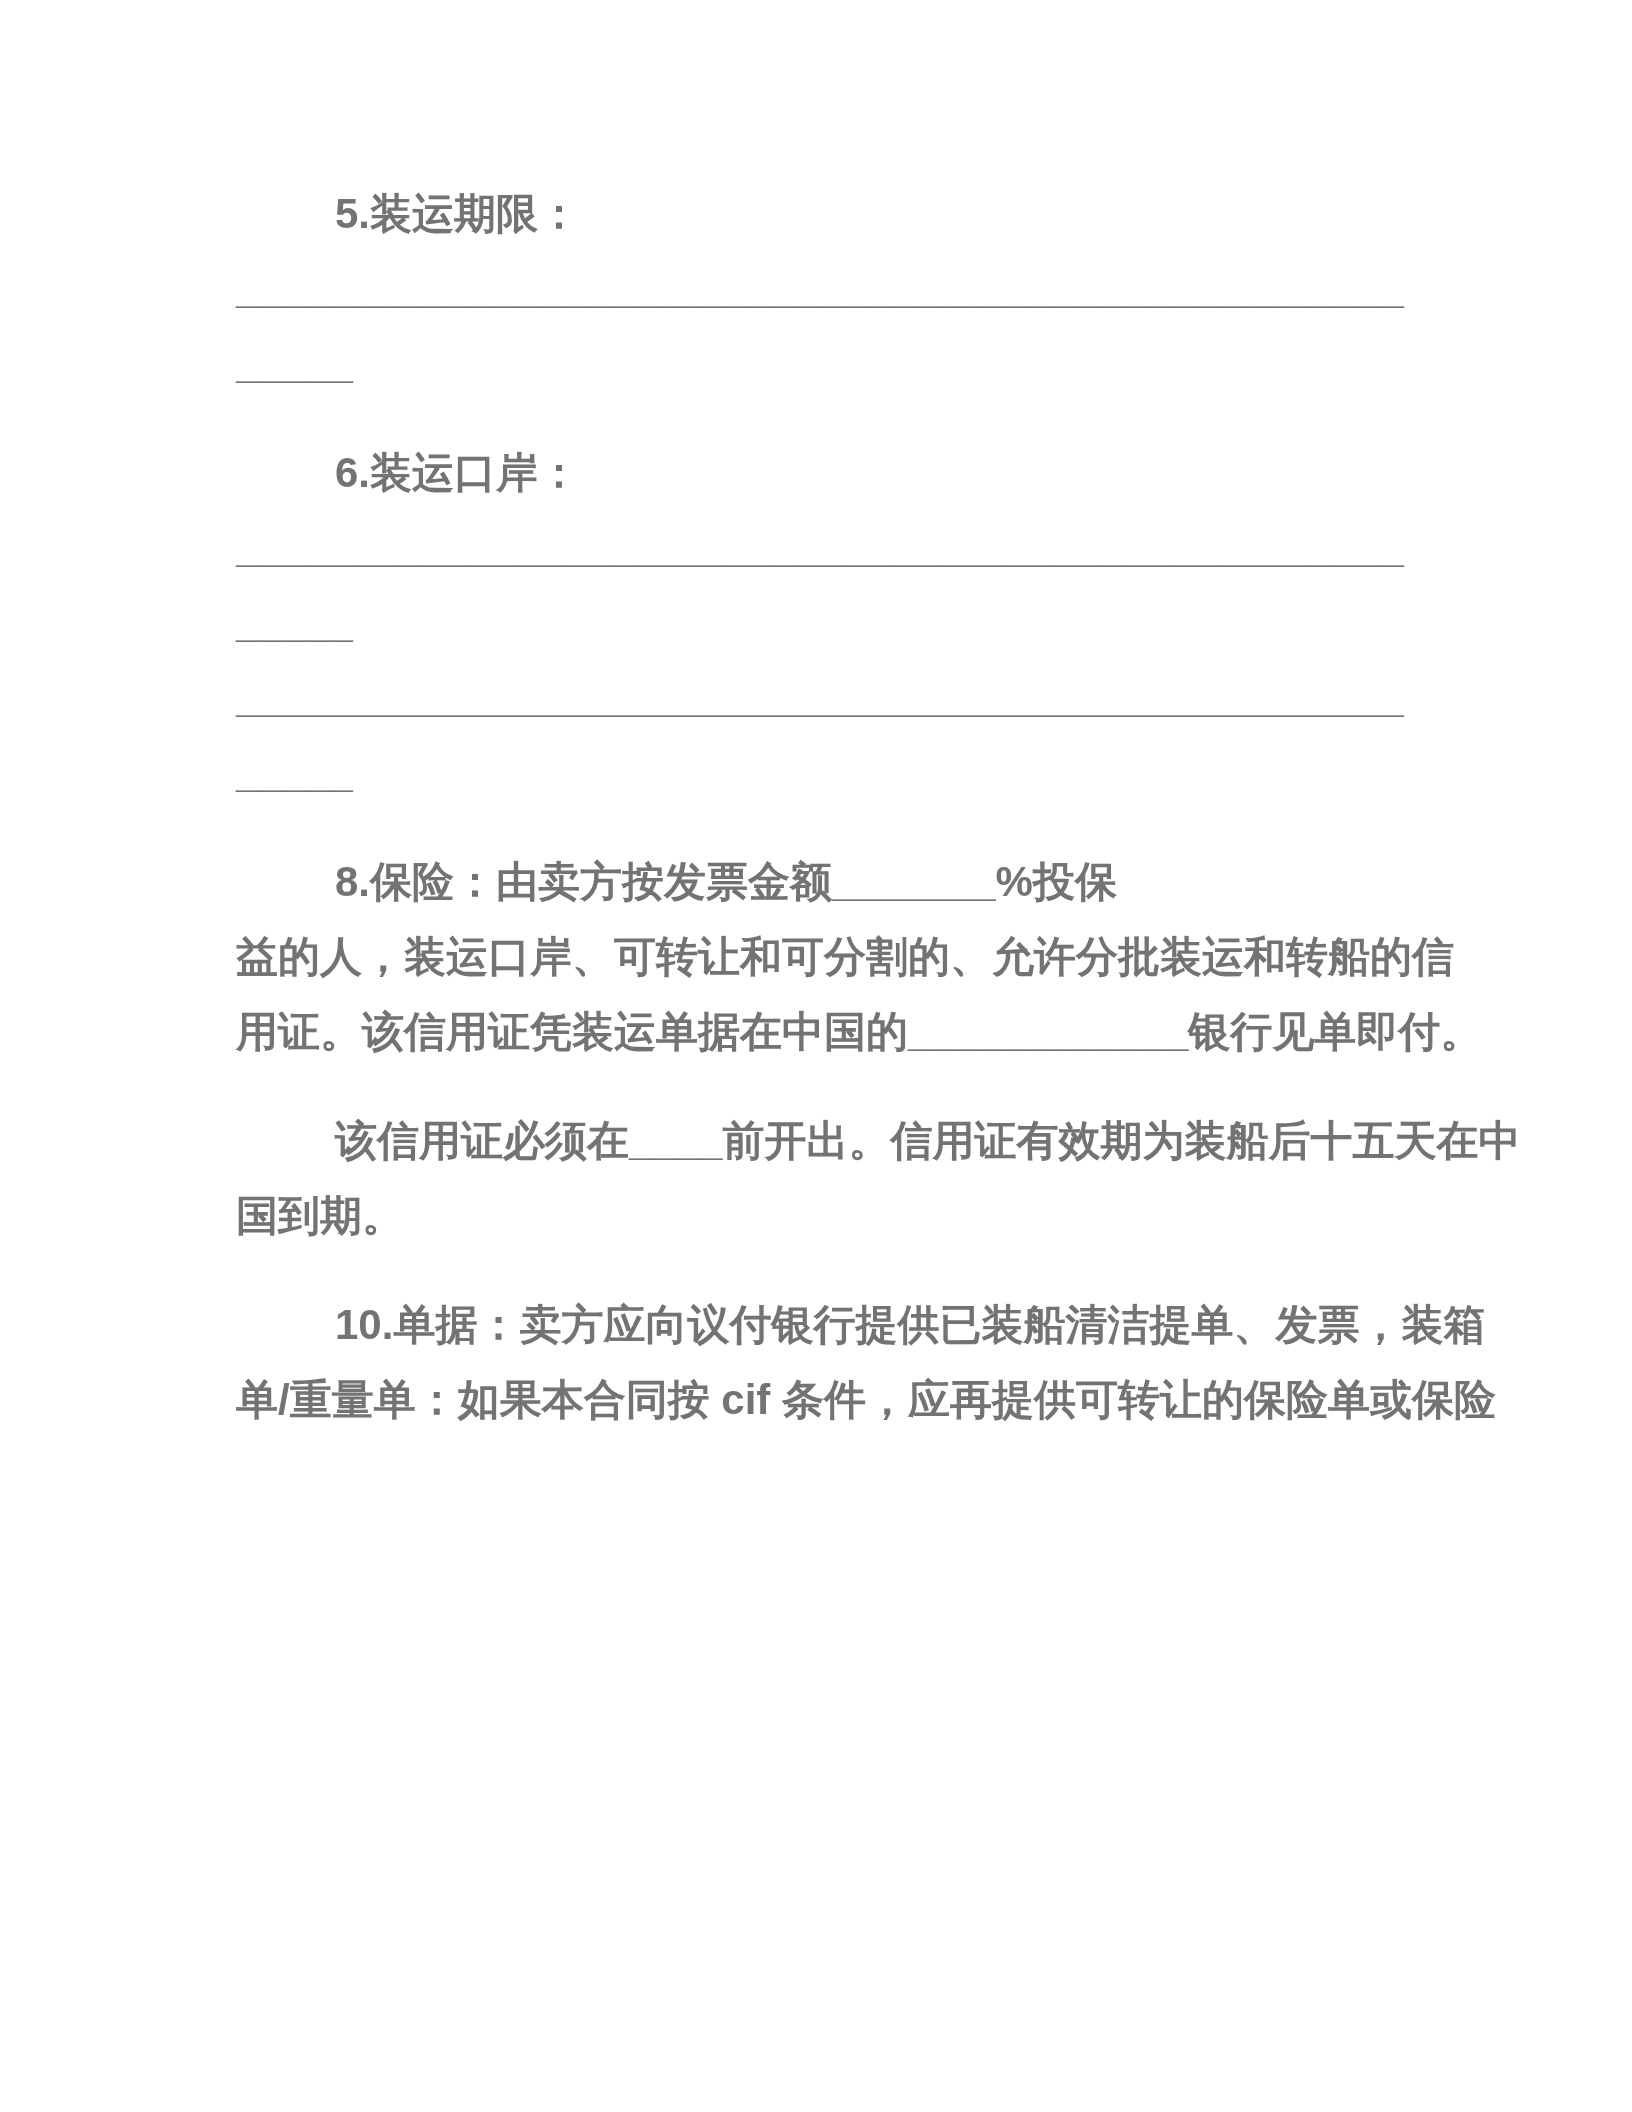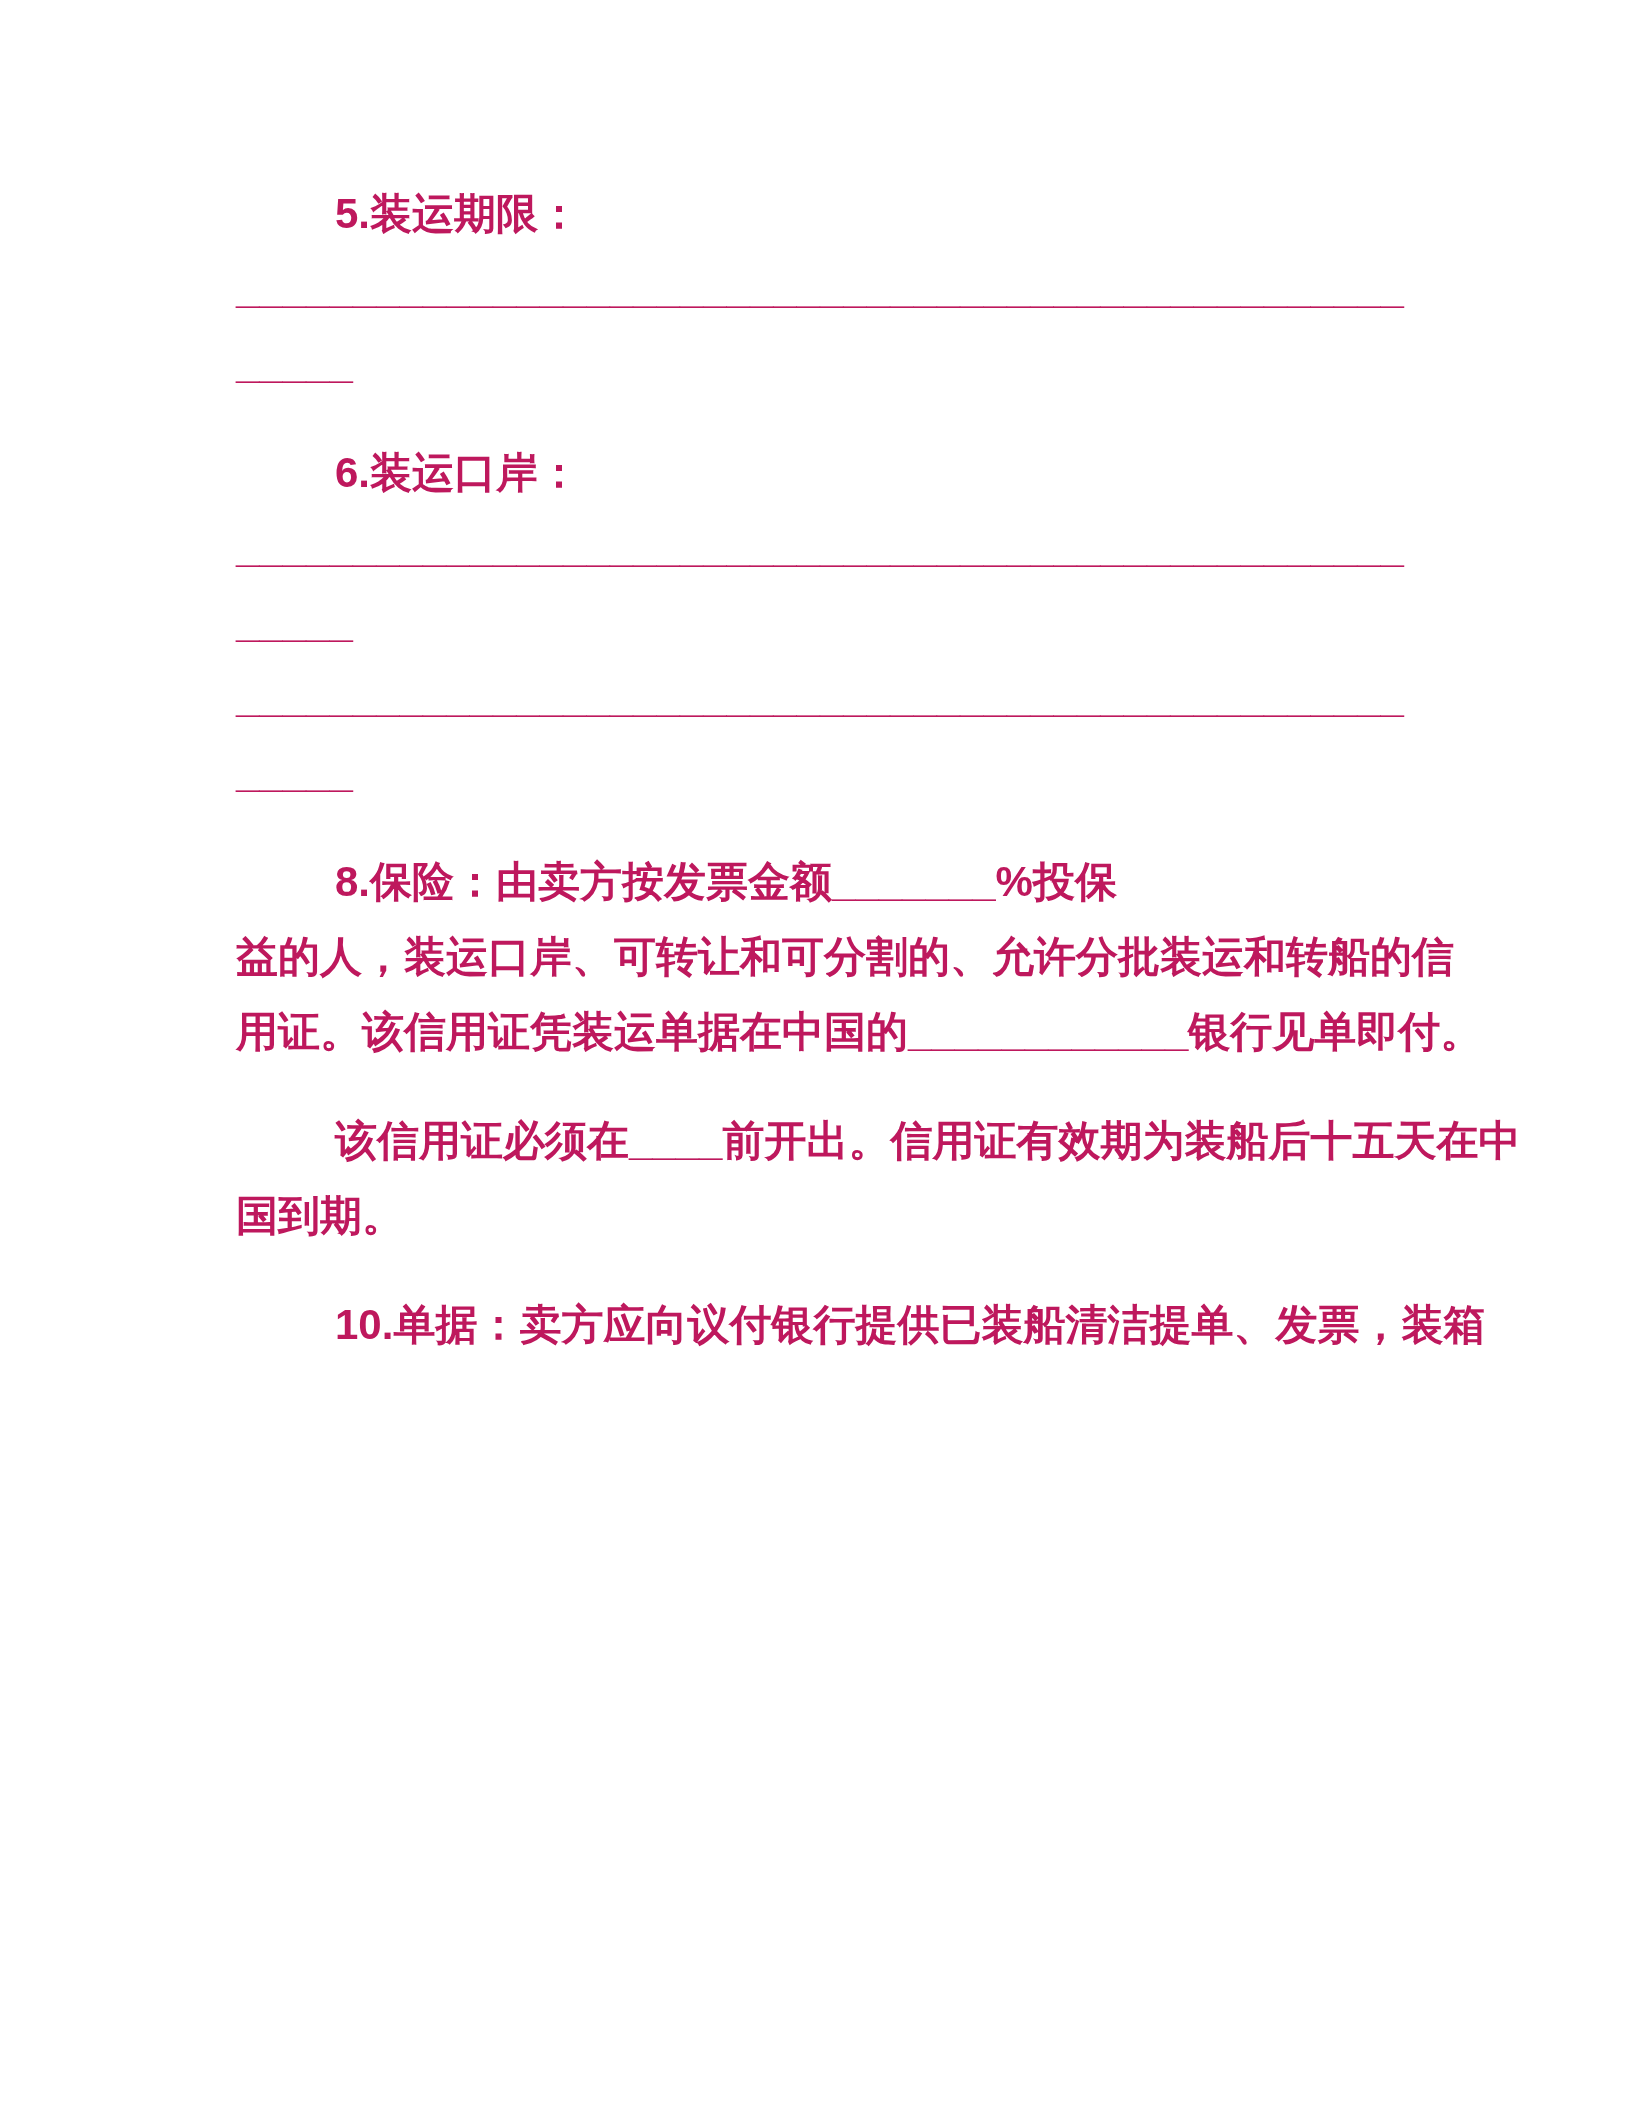--- a/index.html
+++ b/index.html
@@ -28,30 +28,31 @@
   .line.indent {
     padding-left: 99px;
   }
   .line.para {
     margin-top: 34px;
   }
 </style>
 </head>
 <body>
 
-<div class="page" style="background: rgb(255, 255, 255); color: #be185d;">
+<div class="page" style="background: rgb(255, 255, 255); color: #737373;">
   <div id="contract-body">
       <div class="line indent">5.装运期限：</div>
       <div class="line">__________________________________________________</div>
       <div class="line">_____</div>
       <div class="line indent para">6.装运口岸：</div>
       <div class="line">__________________________________________________</div>
       <div class="line">_____</div>
       <div class="line">__________________________________________________</div>
       <div class="line">_____</div>
       <div class="line indent para">8.保险：由卖方按发票金额_______%投保</div>
       <div class="line">益的人，装运口岸、可转让和可分割的、允许分批装运和转船的信</div>
       <div class="line">用证。该信用证凭装运单据在中国的____________银行见单即付。</div>
       <div class="line indent para">该信用证必须在____前开出。信用证有效期为装船后十五天在中</div>
       <div class="line">国到期。</div>
       <div class="line indent para">10.单据：卖方应向议付银行提供已装船清洁提单、发票，装箱</div>
+      <div class="line">单/重量单：如果本合同按 cif 条件，应再提供可转让的保险单或保险</div>
     </div>
 </div>
 
 </body></html>

